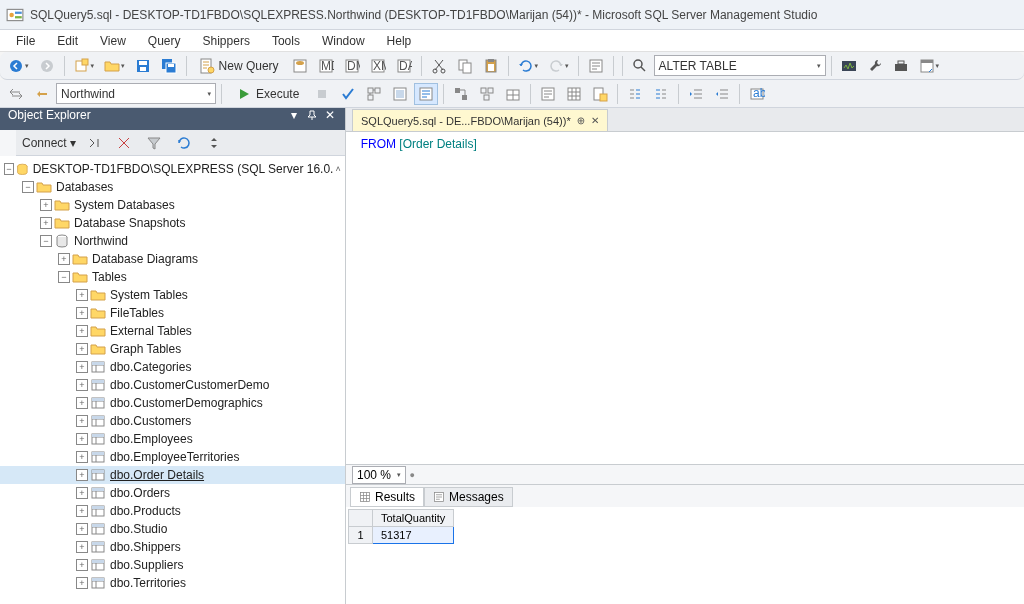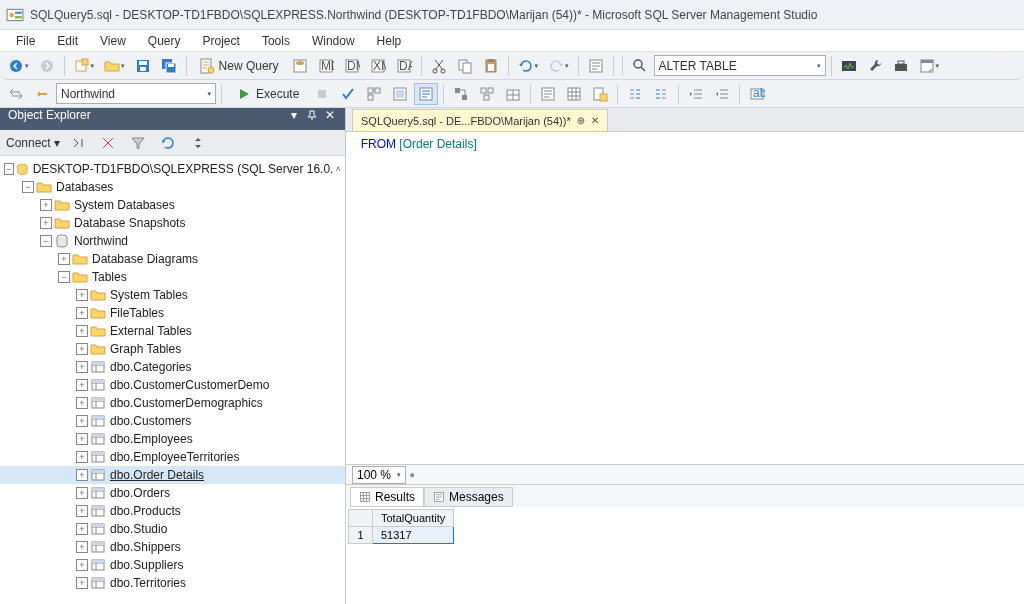--- a/index.html
+++ b/index.html
@@ -21,21 +21,21 @@
 .db-combo { width: 160px; }
 .alter-combo { width: 172px; }
 .execute-btn { display: flex; align-items: center; gap: 4px; padding: 0 8px; }
 .execute-text { color: #333; font-weight: normal; }
 .main { flex: 1; display: flex; overflow: hidden; }
 .oe-panel { width: 346px; background: #f5f6f8; border-right: 1px solid #c8ccd0; display: flex; flex-direction: column; }
 .oe-header { height: 22px; background: #4a5a70; color: #fff; display: flex; align-items: flex-start; padding: 0 8px; justify-content: space-between; }
 .oe-header-title { font-size: 12px; }
 .oe-header-ctrls { display: flex; gap: 4px; }
 .oe-header-btn { width: 14px; height: 14px; display: flex; align-items: center; justify-content: center; cursor: default; color: #fff; }
-.oe-toolbar { height: 26px; background: #eaecef; display: flex; align-items: center; padding: 0 6px; gap: 6px; border-bottom: 1px solid #d0d5dd; }
+.oe-toolbar { height: 26px; background: #eaecef; display: flex; align-items: center; padding: 0 6px; gap: 6px; border-bottom: 1px solid #d0d5dd; margin-left: 16px; }
 .oe-connect { color: #333; }
 .oe-tree { flex: 1; overflow: auto; background: #fff; padding: 4px 0; }
 .tree-row { height: 18px; display: flex; align-items: center; white-space: nowrap; cursor: default; }
 .tree-expander { width: 12px; height: 12px; display: flex; align-items: center; justify-content: center; font-size: 9px; color: #666; margin-right: 2px; border: 1px solid #888; background: #fff; }
 .tree-icon { width: 16px; height: 16px; margin-right: 4px; display: flex; align-items: center; justify-content: center; }
 .tree-label { color: #222; }
 .tree-row.selected { background: #d6e8f7; }
 .tree-row.selected .tree-label { text-decoration: underline; }
 .editor-panel { flex: 1; display: flex; flex-direction: column; background: #fff; }
 .tab-bar { height: 24px; background: #e8eaed; display: flex; align-items: flex-end; padding-left: 6px; border-bottom: 1px solid #c8ccd0; }
@@ -76,21 +76,21 @@
       </svg>
   </span>
   <span class="title-text">SQLQuery5.sql - DESKTOP-TD1FBDO\SQLEXPRESS.Northwind (DESKTOP-TD1FBDO\Marijan (54))* - Microsoft SQL Server Management Studio</span>
 </div>
 
 <div class="menubar">
   <span class="menu-item">File</span>
   <span class="menu-item">Edit</span>
   <span class="menu-item">View</span>
   <span class="menu-item">Query</span>
-  <span class="menu-item">Project</span>
+  <span class="menu-item">Shippers</span>
   <span class="menu-item">Tools</span>
   <span class="menu-item">Window</span>
   <span class="menu-item">Help</span>
 </div>
 
 <div class="toolbar1">
   <div class="tbtn">
       <svg viewBox="0 0 16 16">
         <circle cx="8" cy="8" r="6" fill="#2b7cd3"></circle>
         <path d="M9 5l-3 3 3 3" stroke="#fff" fill="none" stroke-width="1.5"></path>

